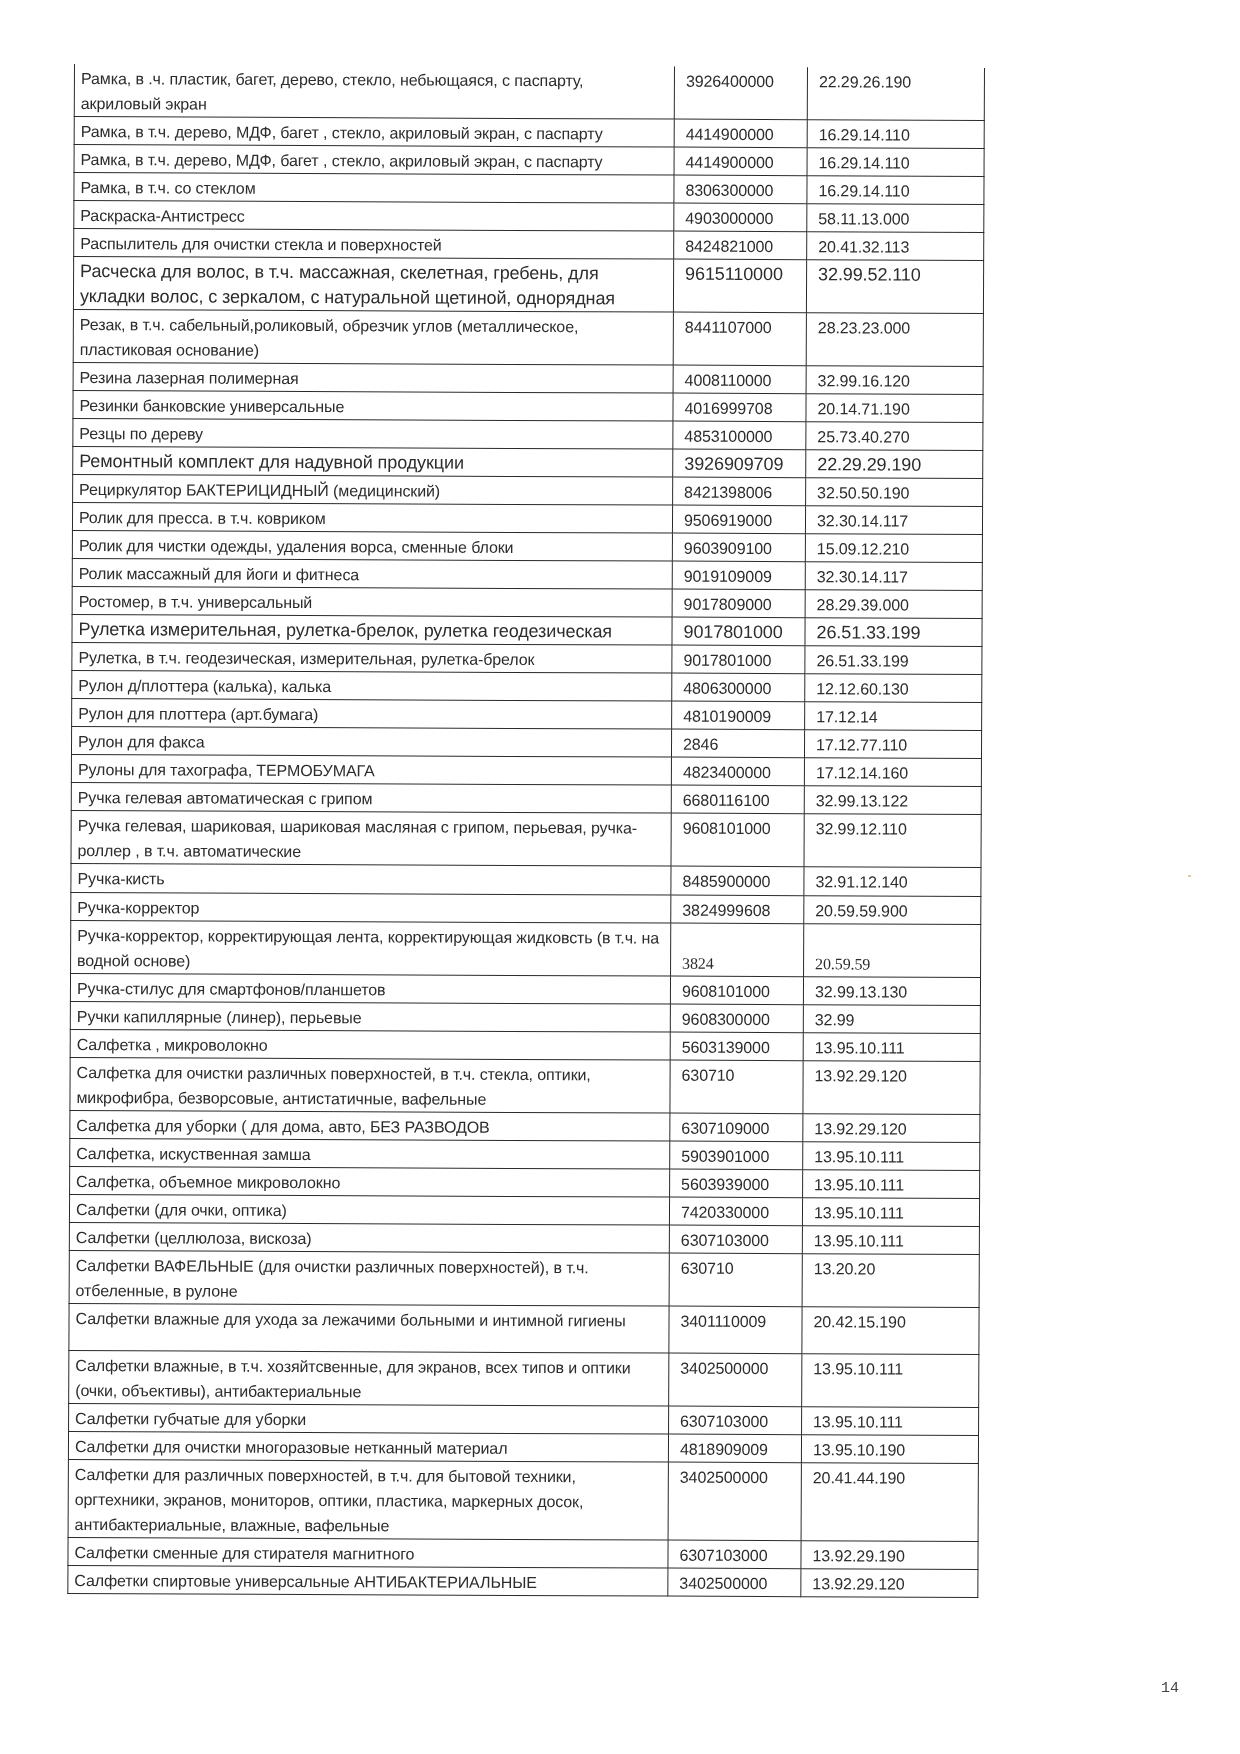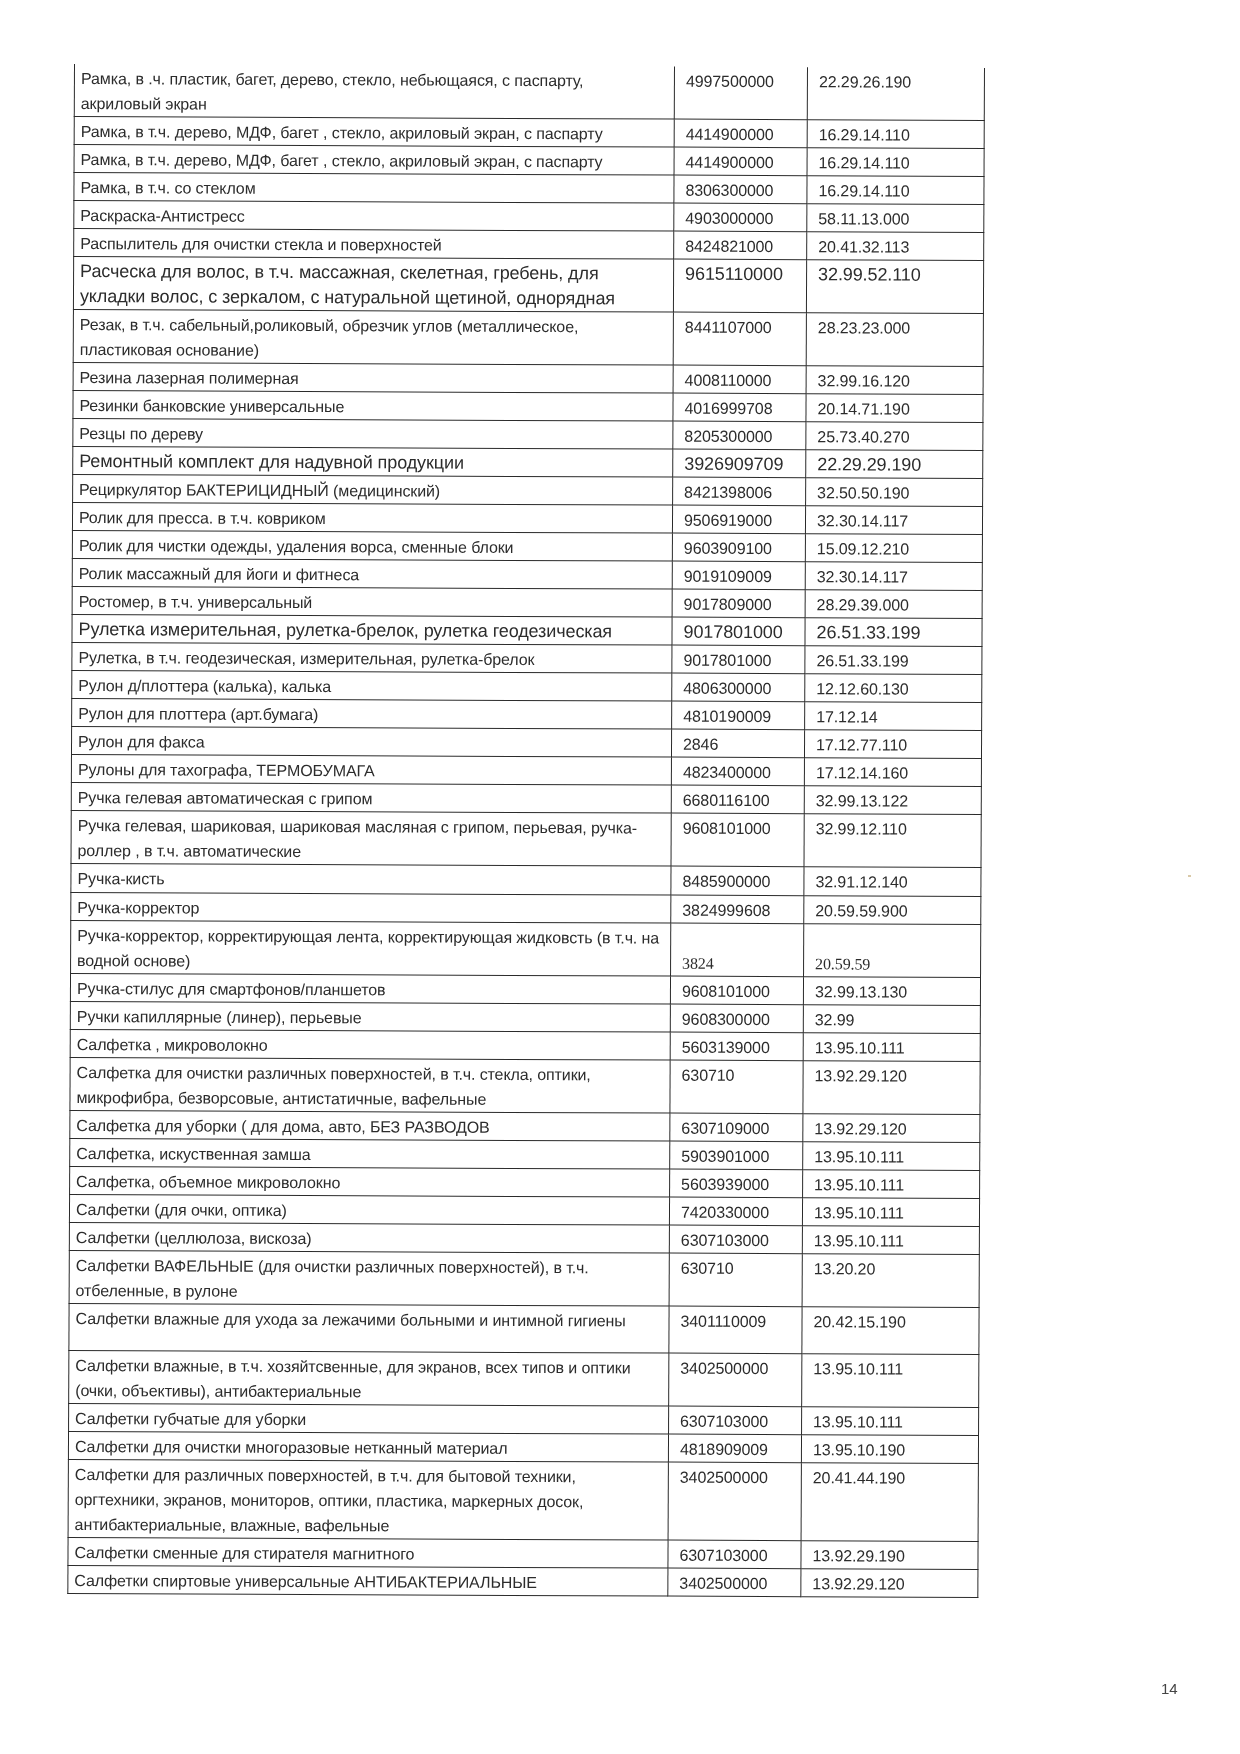--- a/index.html
+++ b/index.html
@@ -12,38 +12,38 @@
   table.goods col.c-name { width: 600px; }
   table.goods col.c-tnved { width: 133px; }
   table.goods col.c-okpd { width: 177px; }
   table.goods td { border: 1.4px solid #2b2b2b; vertical-align: top; padding: 2px 6px 0 6px;
                    font-size: 16px; line-height: 25px; color: #2c2c2c; letter-spacing: -0.1px; }
   table.goods tr:first-child td { border-top: none; }
   table.goods td.name { font-size: 16px; }
   table.goods td.code { font-size: 16px; padding-left: 11px; }
   table.goods tr.big td { font-size: 18px; }
   table.goods td.bottom-align { vertical-align: bottom; font-family: Liberation Serif, serif; }
-  .page-number { position: absolute; left: 1161px; top: 1680px; font-family: Liberation Sans, sans-serif;
+  .page-number { position: absolute; left: 1161px; top: 1680px; font-family: Liberation Mono, monospace;
                  font-size: 15px; color: #444; }
   .speck { position: absolute; left: 1188px; top: 875px; width: 3px; height: 2px; background: #d9c9a8; }
 </style>
 </head>
 <body>
 
 <div class="page">
   <table class="goods">
     <colgroup>
       <col class="c-name">
       <col class="c-tnved">
       <col class="c-okpd">
     </colgroup>
     <tbody id="goods-body">
         <tr style="height: 49px;">
           <td class="name">Рамка, в .ч. пластик, багет, дерево, стекло, небьющаяся, с паспарту, акриловый экран</td>
-          <td class="code">4997500000</td>
+          <td class="code">3926400000</td>
           <td class="code">22.29.26.190</td>
         </tr>
         <tr style="height: 27px;">
           <td class="name">Рамка, в т.ч. дерево, МДФ,  багет , стекло, акриловый экран, с паспарту</td>
           <td class="code">4414900000</td>
           <td class="code">16.29.14.110</td>
         </tr>
         <tr style="height: 26px;">
           <td class="name">Рамка, в т.ч. дерево, МДФ,  багет , стекло, акриловый экран, с паспарту</td>
           <td class="code">4414900000</td>
@@ -79,21 +79,21 @@
           <td class="code">4008110000</td>
           <td class="code">32.99.16.120</td>
         </tr>
         <tr style="height: 26px;">
           <td class="name">Резинки банковские универсальные</td>
           <td class="code">4016999708</td>
           <td class="code">20.14.71.190</td>
         </tr>
         <tr style="height: 25px;">
           <td class="name">Резцы по дереву</td>
-          <td class="code">8205300000</td>
+          <td class="code">4853100000</td>
           <td class="code">25.73.40.270</td>
         </tr>
         <tr class="big" style="height: 28px;">
           <td class="name">Ремонтный комплект для надувной продукции</td>
           <td class="code">3926909709</td>
           <td class="code">22.29.29.190</td>
         </tr>
         <tr style="height: 25px;">
           <td class="name">Рециркулятор БАКТЕРИЦИДНЫЙ (медицинский)</td>
           <td class="code">8421398006</td>

